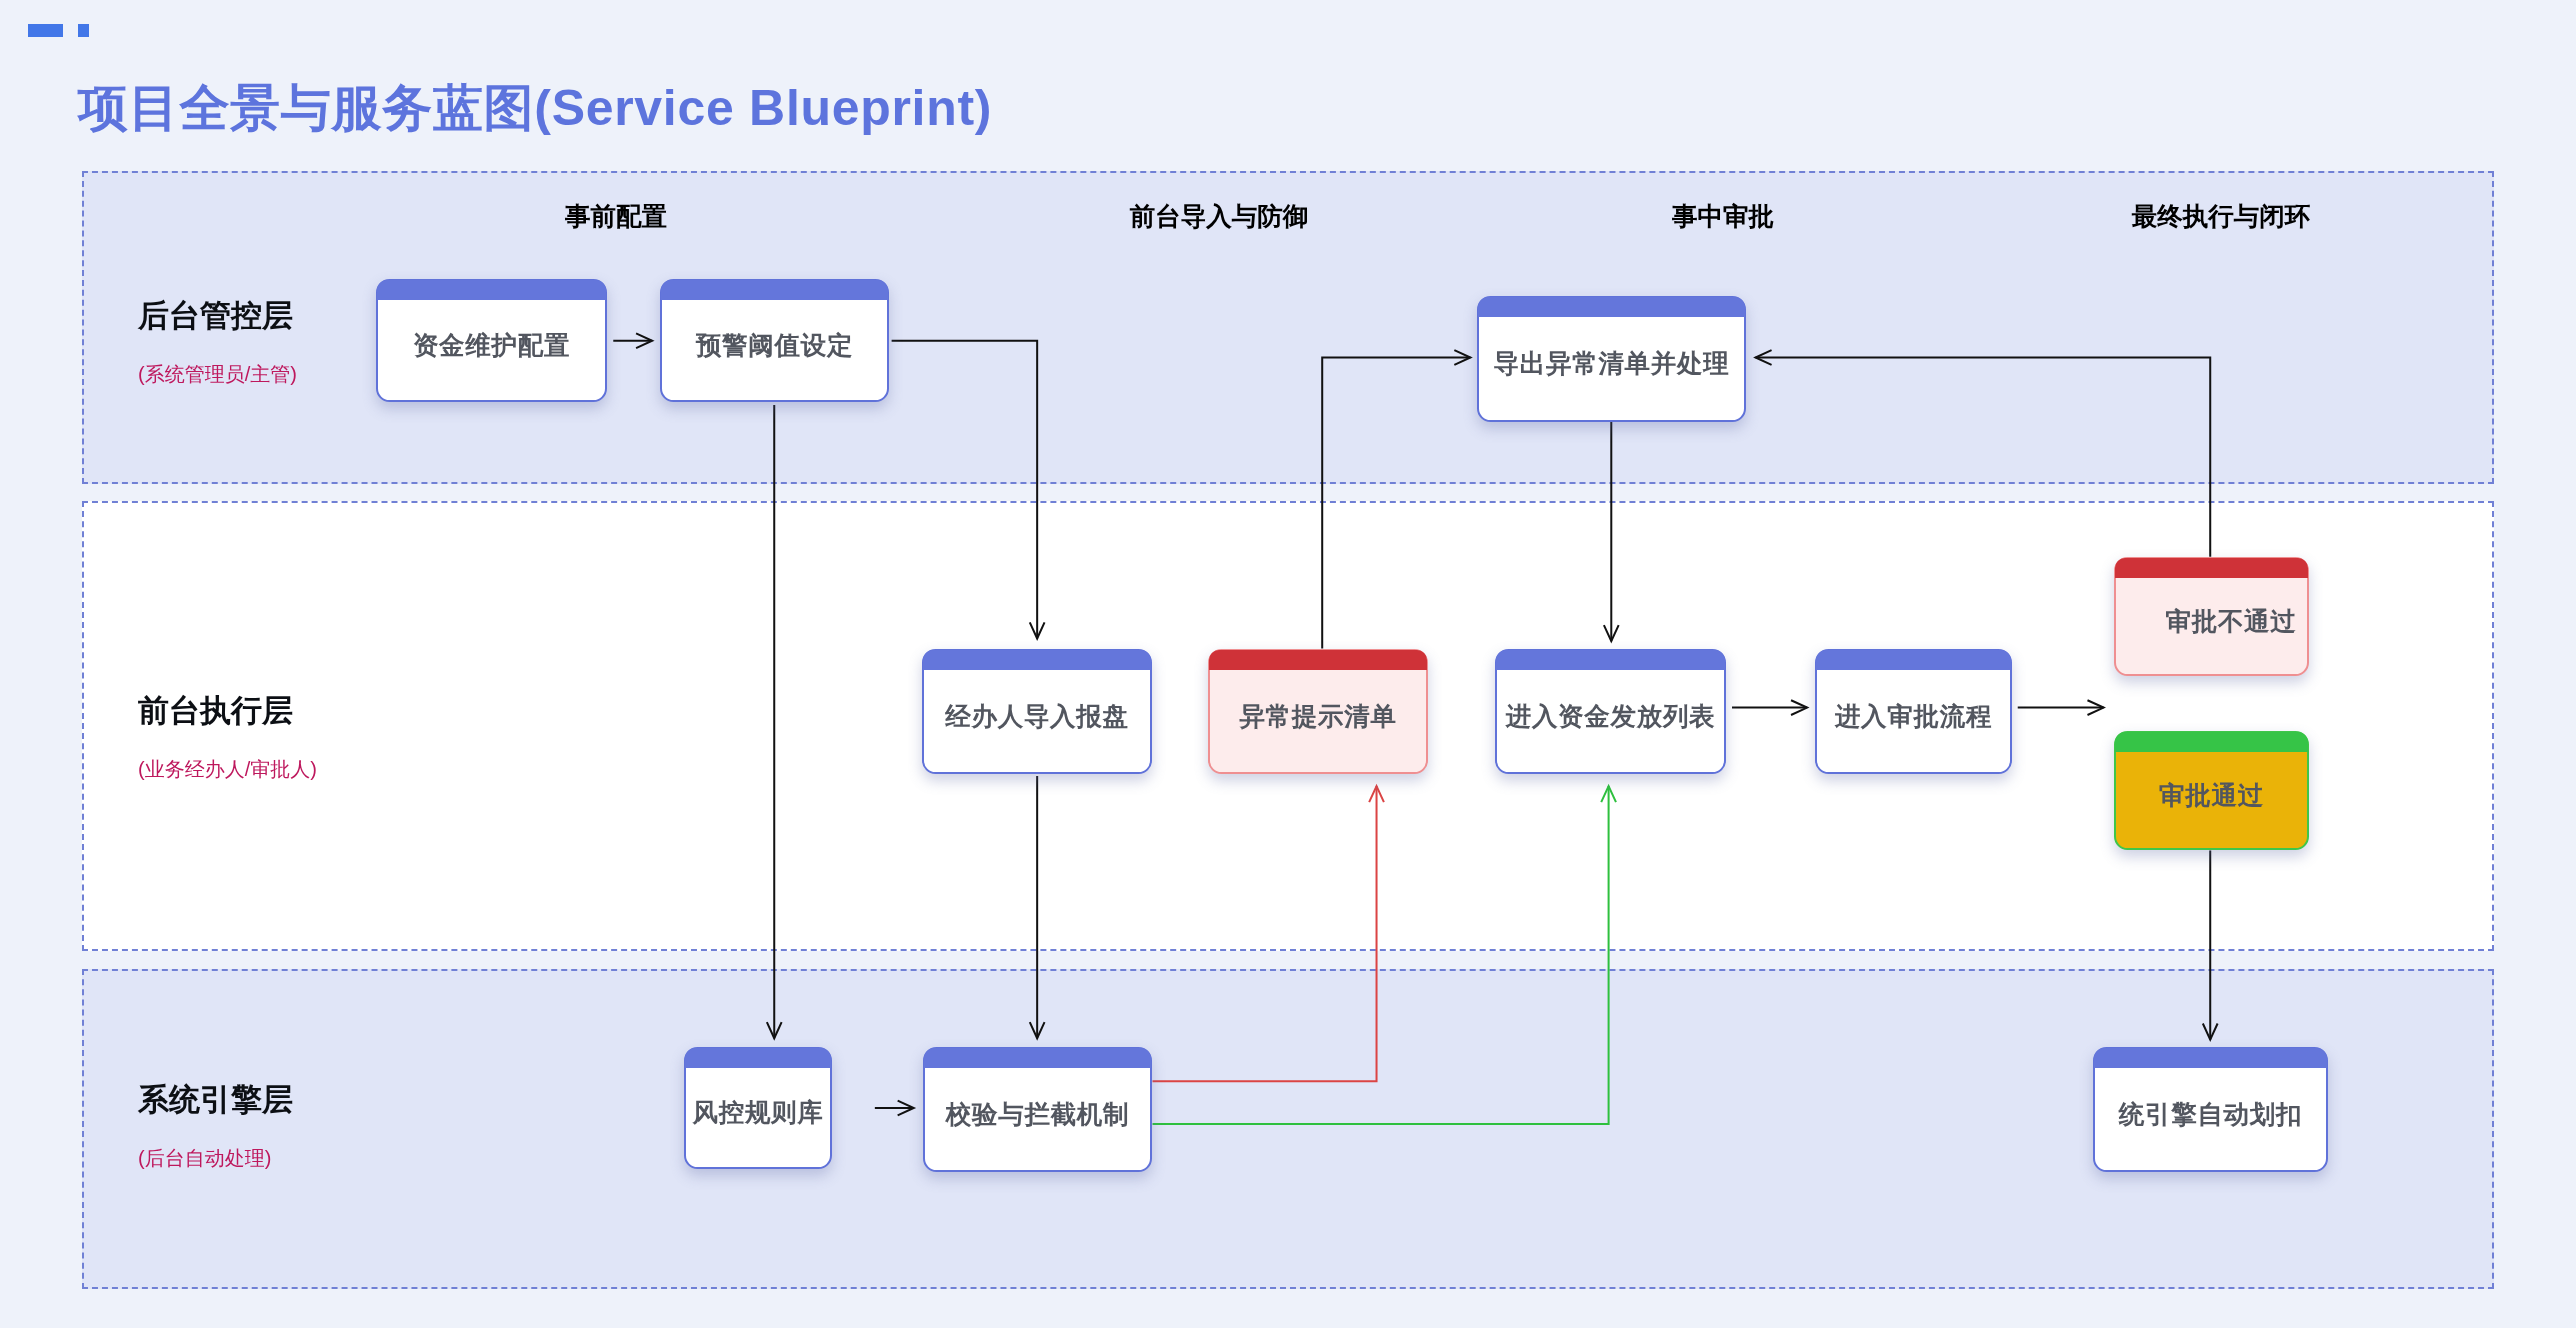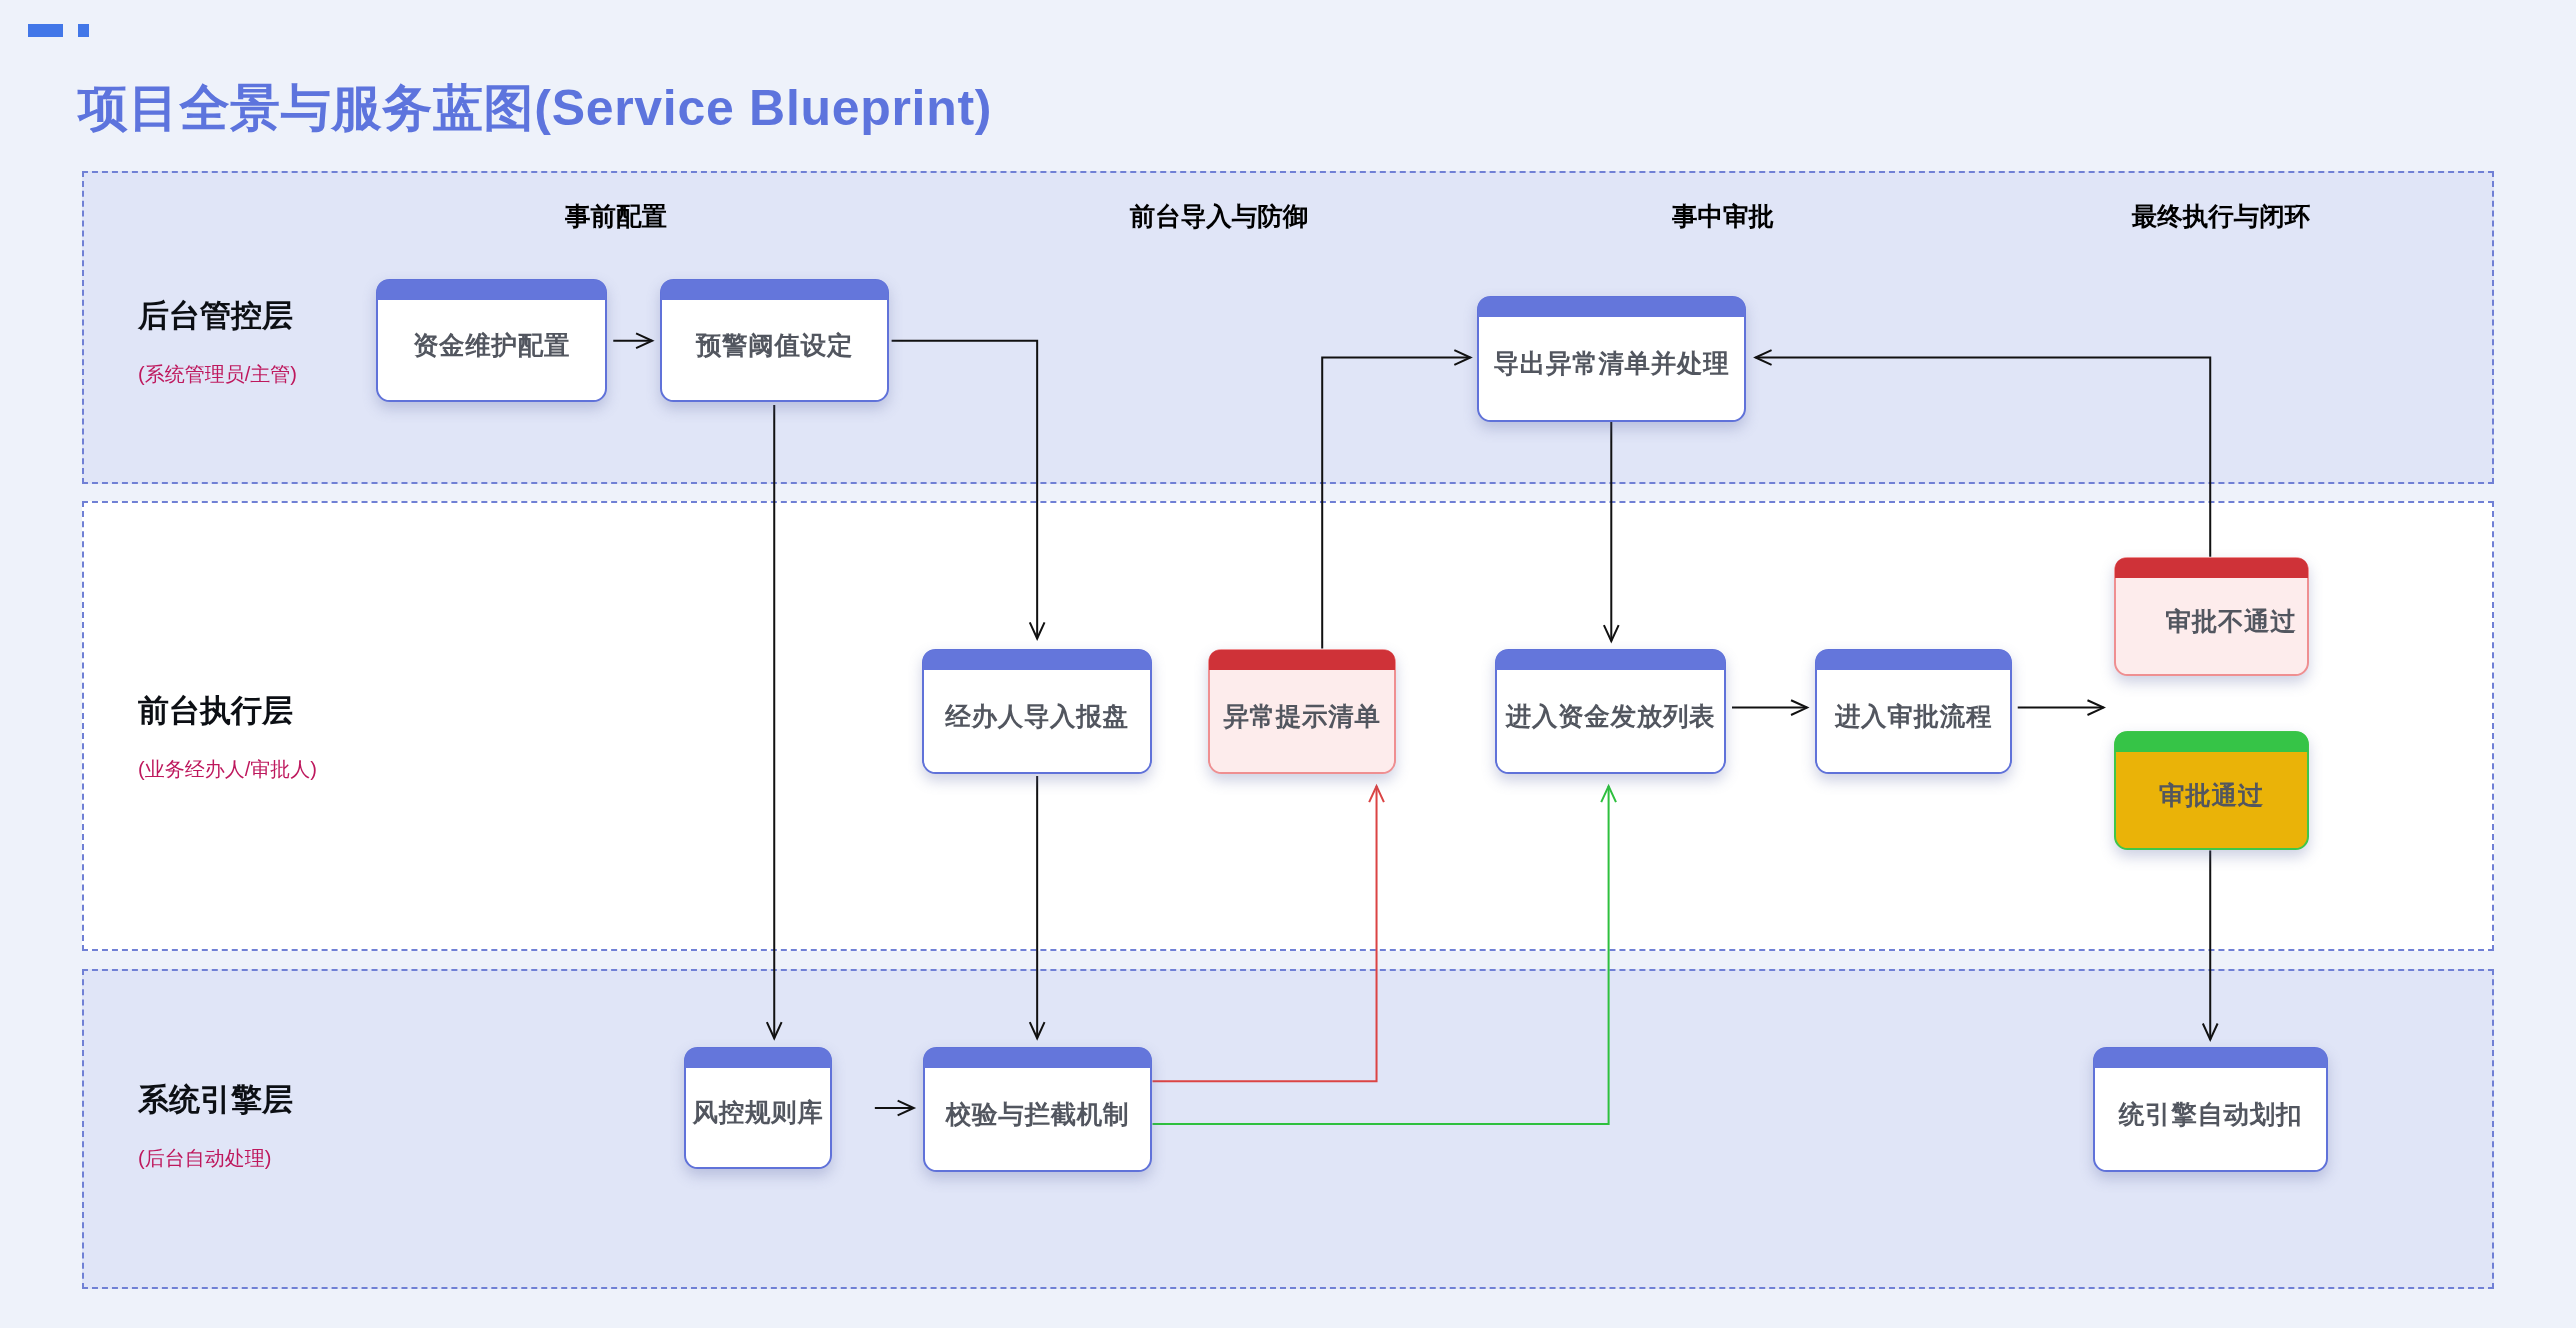--- a/index.html
+++ b/index.html
@@ -58,21 +58,21 @@
   }
   .node.red{border-color:#ef8f91;background:#fdecec;}
   .node.red .hd{background:#cf3238;}
   .node.green{border-color:#3fc64a;background:#eab308;}
   .node.green .hd{background:#36c447;}
 
   .n0{left:376px;top:279px;width:231px;height:123px;}
   .n1{left:660px;top:279px;width:229px;height:123px;}
   .n2{left:1477px;top:296px;width:269px;height:126px;}
   .n3{left:922px;top:649px;width:230px;height:125px;}
-  .n4{left:1208px;top:649px;width:188px;height:125px;}
+  .n4{left:1208px;top:649px;width:220px;height:125px;}
   .n5{left:1495px;top:649px;width:231px;height:125px;}
   .n6{left:1815px;top:649px;width:197px;height:125px;}
   .n7{left:2114px;top:557px;width:195px;height:119px;padding-left:39px;}
   .n8{left:2114px;top:731px;width:195px;height:119px;}
   .n9{left:684px;top:1047px;width:148px;height:122px;}
   .n10{left:923px;top:1047px;width:229px;height:125px;}
   .n11{left:2093px;top:1047px;width:235px;height:125px;}
 
   svg.wires{position:absolute;left:0;top:0;width:2576px;height:1328px;pointer-events:none;}
   svg.wires polyline, svg.wires line{fill:none;stroke-width:3px;}

